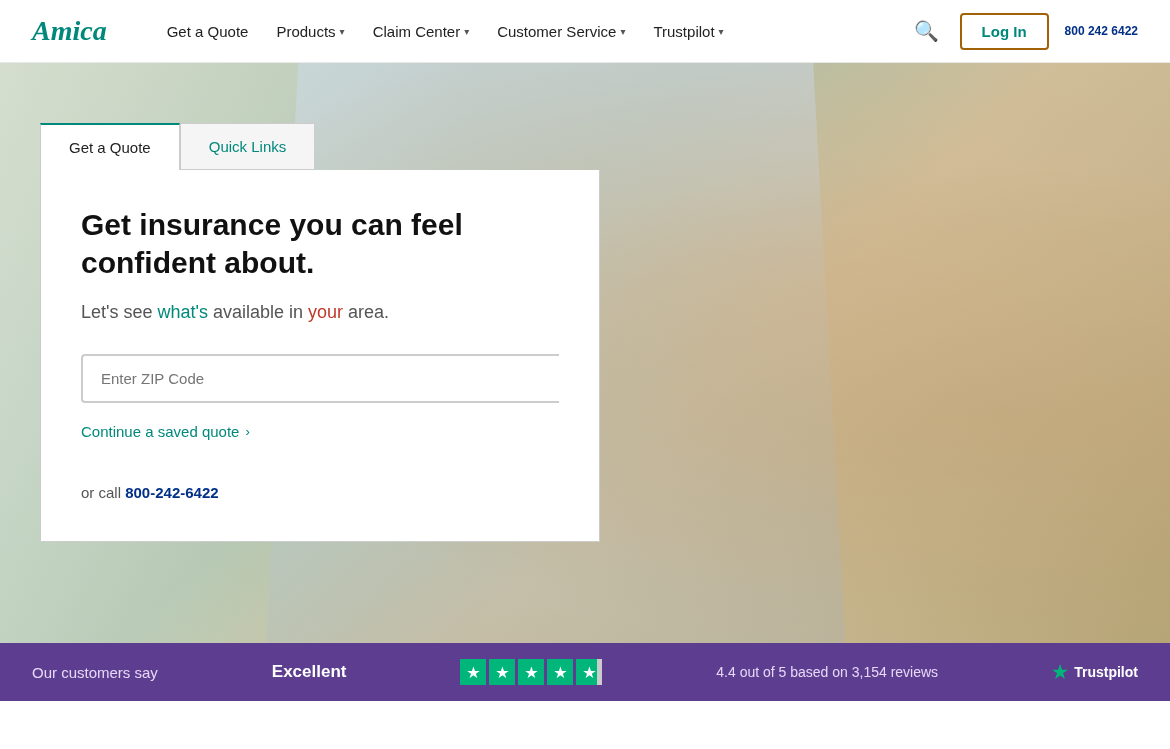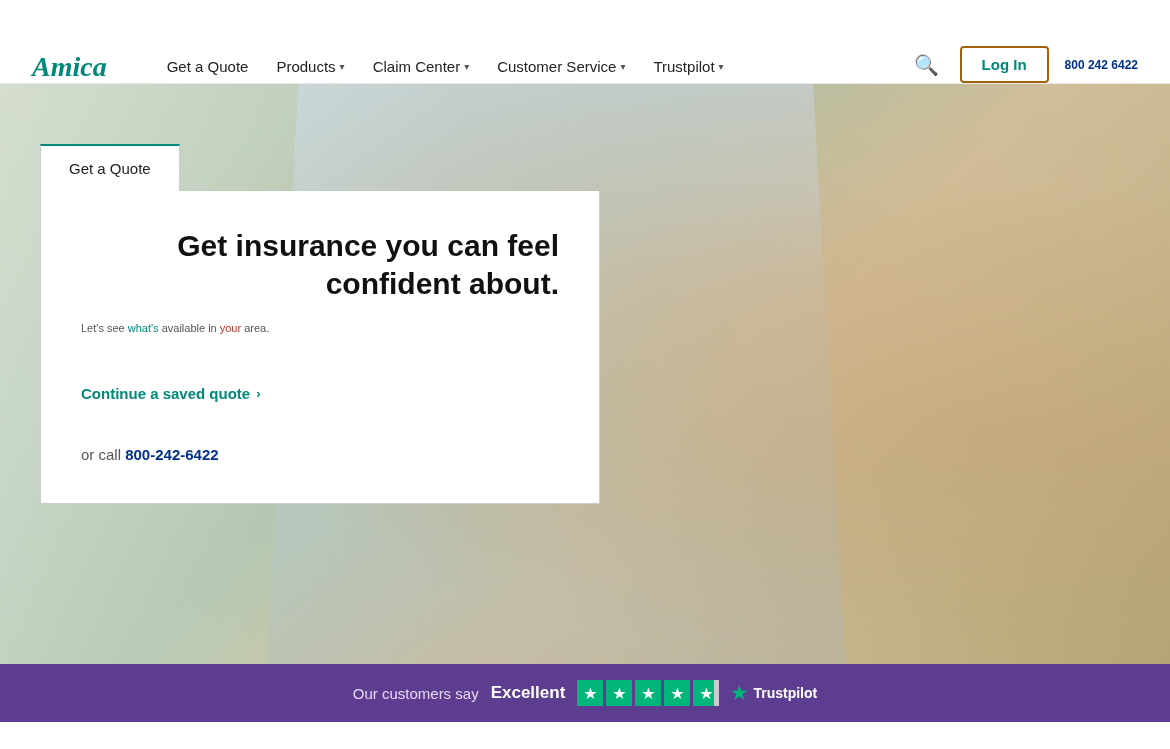--- a/index.html
+++ b/index.html
@@ -1,23 +1,23 @@
 <!DOCTYPE html>
 <html><head>
   <meta charset="utf-8">
   <style>
     * { margin: 0; padding: 0; box-sizing: border-box; }
     body { font-family: -apple-system, BlinkMacSystemFont, 'Segoe UI', Arial, sans-serif; width: 1170px; overflow-x: hidden; }
 
     
     header {
       display: flex;
-      align-items: flex-end;
+      align-items: center;
       padding: 0 32px;
-      height: 84px;
+      height: 63px;
       background: #fff;
       border-bottom: 1px solid #e8e8e8;
       position: relative;
       z-index: 10;
     }
     .logo {
       font-size: 28px;
       font-weight: 700;
       color: #00897b;
       font-style: italic;
@@ -146,24 +146,23 @@
       border: 1.5px solid #ccc;
       border-top: none;
       padding: 36px 40px 40px;
     }
     .card-headline {
       font-size: 30px;
       font-weight: 800;
       color: #111;
       line-height: 1.25;
       margin-bottom: 18px;
-      text-align: right;
     }
     .card-subtext {
-      font-size: 11px;
+      font-size: 18px;
       color: #555;
       margin-bottom: 28px;
       line-height: 1.5;
     }
     .card-subtext .highlight-what { color: #00897b; }
     .card-subtext .highlight-your { color: #c0392b; }
 
     .quote-form {
       display: flex;
       gap: 0;
@@ -192,42 +191,41 @@
     }
     .saved-quote-link {
       display: flex;
       align-items: center;
       gap: 6px;
       color: #00897b;
       font-size: 15px;
       cursor: pointer;
       margin-bottom: 14px;
       text-decoration: none;
-      font-weight: bold;
     }
     .saved-quote-link .arrow { font-size: 13px; }
     .call-text {
       font-size: 15px;
       color: #555;
       margin-top: 44px;
     }
     .call-text a {
       color: #003087;
       font-weight: 600;
       text-decoration: none;
     }
 
     
     .trust-bar {
       width: 1170px;
       background: #5c3d8f;
       padding: 16px 32px;
       display: flex;
       align-items: center;
-      justify-content: center;
+      justify-content: space-between;
       gap: 12px;
     }
     .trust-text {
       color: #e8d8f8;
       font-size: 15px;
     }
     .trust-excellent {
       color: #fff;
       font-size: 17px;
       font-weight: 700;
@@ -301,27 +299,31 @@
 <div class="hero">
   <div class="hero-bg"></div>
   <div class="hero-window"></div>
   <div class="hero-photo-overlay"></div>
 
   <div class="card-container">
     <div class="tabs-row">
       <div class="tab active">
         <span>Get a Quote</span>
       </div>
+      <div class="tab inactive">
+        <span>Quick Links</span>
+      </div>
     </div>
     <div class="card-body">
       <div class="card-headline">Get insurance you can feel confident about.</div>
       <div class="card-subtext">
         <span>Let's see </span><span class="highlight-what">what's</span><span> available in </span><span class="highlight-your">your</span><span> area.</span>
       </div>
       <div class="quote-form">
+        <input class="zip-input" type="text" placeholder="Enter ZIP Code" style="">
       </div>
       <a class="saved-quote-link">
         <span>Continue a saved quote</span>
         <span class="arrow">›</span>
       </a>
       <div class="call-text">
         <span>or call </span><a>800-242-6422</a>
       </div>
     </div>
   </div>
@@ -330,17 +332,18 @@
 <div class="trust-bar">
   <span class="trust-text">Our customers say</span>
   <span class="trust-excellent">Excellent</span>
   <div class="trust-stars">
     <div class="star">★</div>
     <div class="star">★</div>
     <div class="star">★</div>
     <div class="star">★</div>
     <div class="star" style="background: linear-gradient(to right, #00b67a 80%, #ccc 80%);">★</div>
   </div>
+  <span class="trust-rating">4.4 out of 5 based on 3,154 reviews</span>
   <div class="trust-logo">
     <span class="trustpilot-star-icon">★</span>
     <span>Trustpilot</span>
   </div>
 </div>
 
 </body></html>

